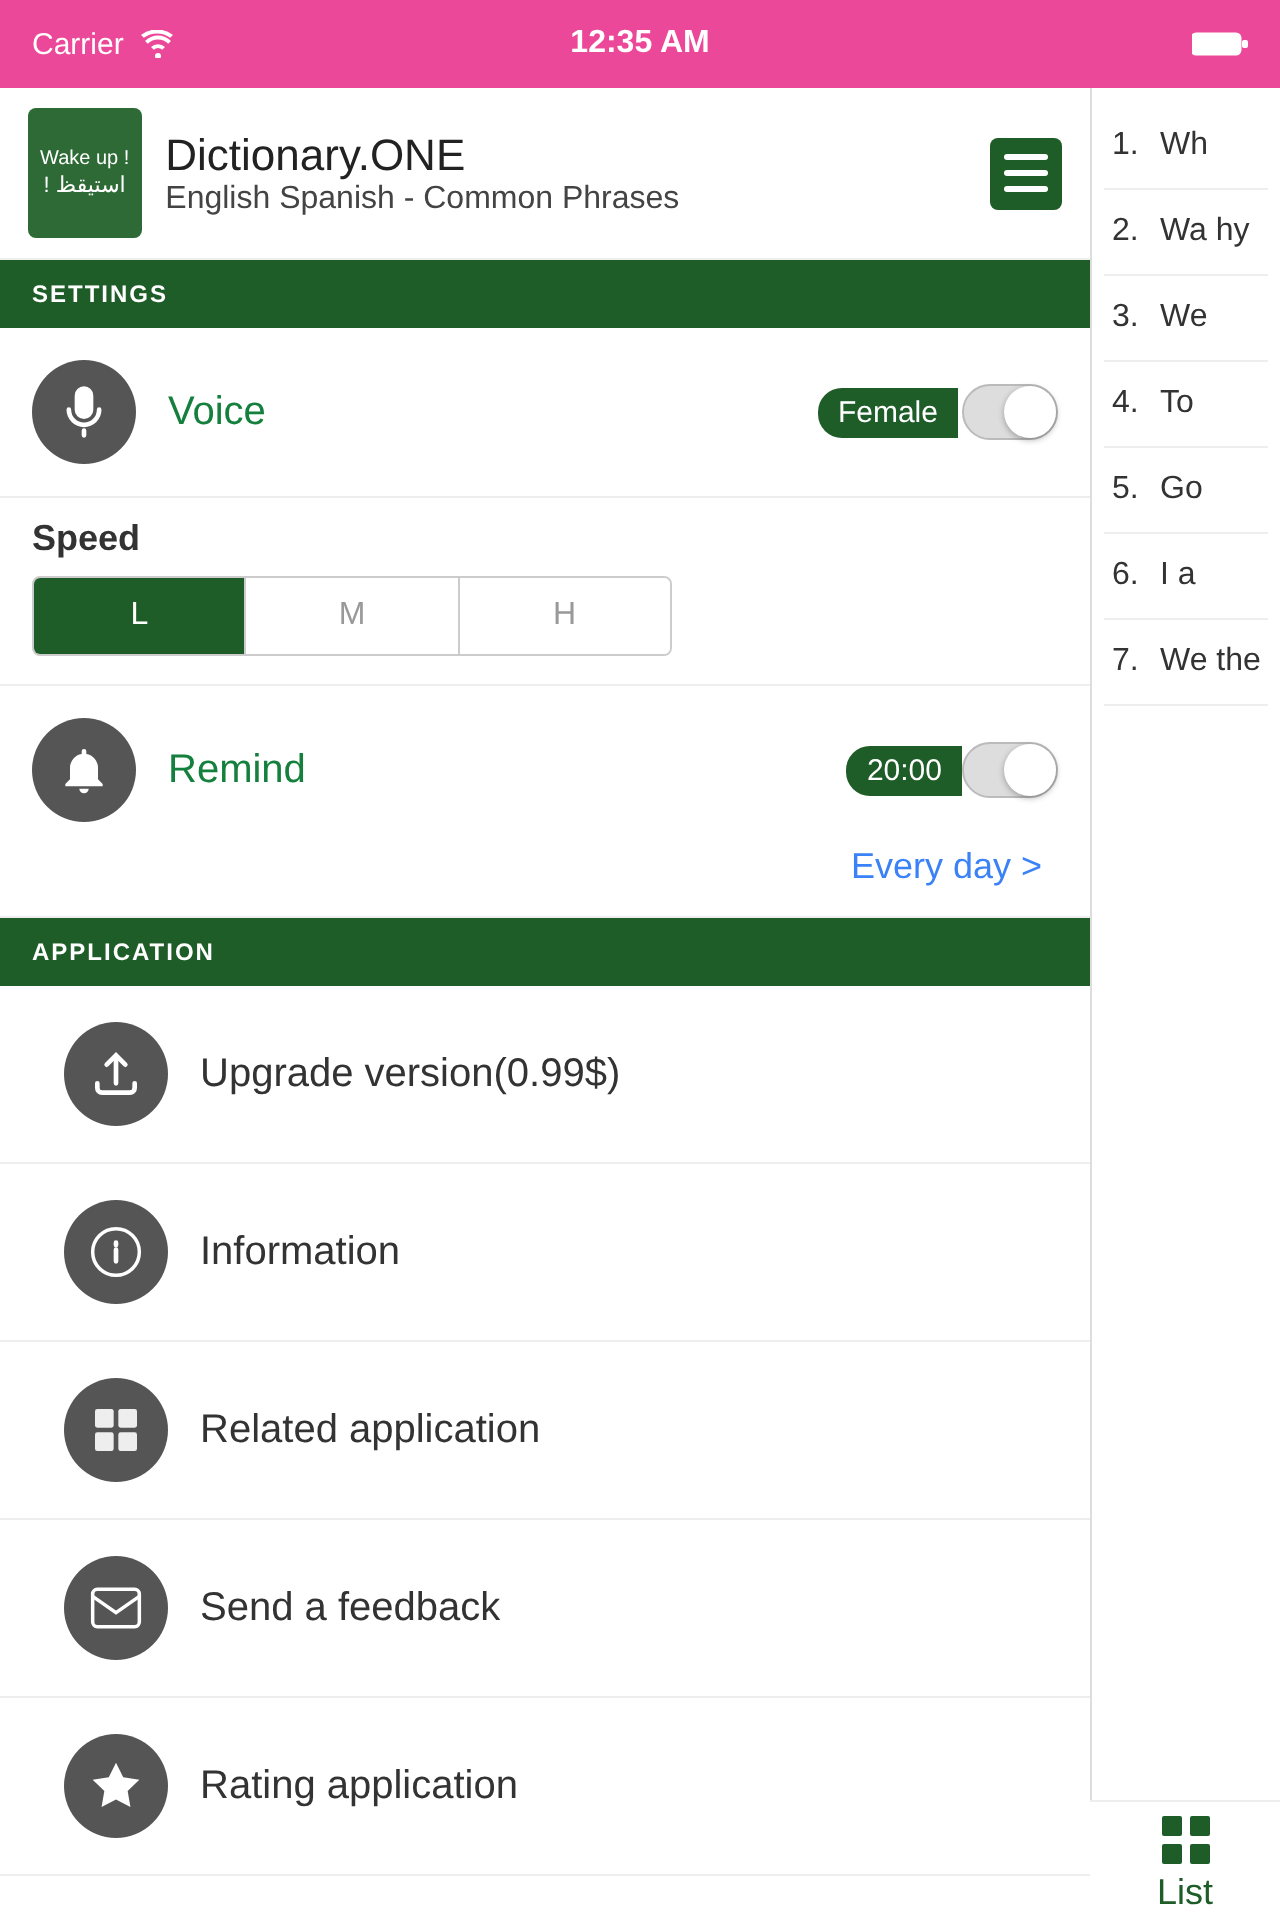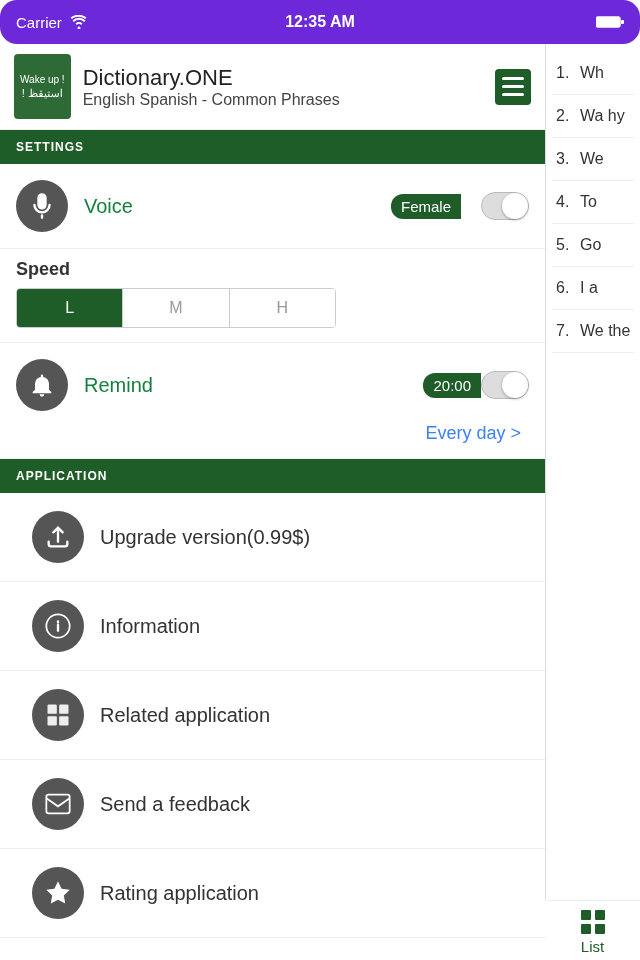--- a/index.html
+++ b/index.html
@@ -2,29 +2,28 @@
 <html><head>
   <meta charset="utf-8">
   <style>
     * { margin: 0; padding: 0; box-sizing: border-box; }
     body { width: 640px; height: 960px; font-family: -apple-system, 'Helvetica Neue', Arial, sans-serif; overflow: hidden; background: #fff; }
 
     
     .status-bar {
       width: 640px;
       height: 44px;
-      background: #6d28d9;
+      background: #ec4899;
       display: flex;
       align-items: center;
       justify-content: space-between;
       padding: 0 16px;
       color: #fff;
       font-size: 15px;
       font-weight: 500;
-      border-radius: 17px;
     }
     .status-left { display: flex; align-items: center; gap: 8px; }
     .status-center { position: absolute; left: 50%; transform: translateX(-50%); font-size: 16px; font-weight: 600; }
     .status-right { display: flex; align-items: center; gap: 6px; }
 
     
     .main-layout {
       display: flex;
       width: 640px;
       height: 916px;
@@ -100,21 +99,21 @@
       background: #555;
       display: flex;
       align-items: center;
       justify-content: center;
       flex-shrink: 0;
     }
     .setting-icon-circle svg { width: 28px; height: 28px; }
     .setting-label { font-size: 20px; color: #15803d; flex: 1; }
 
     
-    .toggle-wrap { display: flex; align-items: center; gap: 20px; }
+    .toggle-wrap { display: flex; align-items: center; gap: 2px; }
     .toggle-label-text { font-size: 15px; color: #fff; background: #1e5c28; padding: 4px 10px; border-radius: 12px 0 0 12px; }
     .toggle-switch {
       width: 48px; height: 28px;
       background: #ddd;
       border-radius: 14px;
       position: relative;
       border: 1px solid #bbb;
     }
     .toggle-knob {
       width: 26px; height: 26px;
@@ -205,21 +204,21 @@
       width: 95px;
       height: 60px;
       display: flex;
       flex-direction: column;
       align-items: center;
       justify-content: center;
       background: #fff;
       border-top: 1px solid #eee;
     }
     .list-icon-svg { width: 32px; height: 32px; }
-    .list-label { font-size: 15px; color: #1e5c28; }
+    .list-label { font-size: 18px; color: #1e5c28; }
   </style>
 </head>
 <body>
 
 <div class="status-bar">
   <div class="status-left">
     <span>Carrier</span>
     <svg width="18" height="14" viewBox="0 0 18 14" fill="white">
       <path d="M9 11.5a1.5 1.5 0 1 1 0 3 1.5 1.5 0 0 1 0-3zm-3.5-3a5 5 0 0 1 7 0l-1.4 1.4a3 3 0 0 0-4.2 0L5.5 8.5zm-3-3a9 9 0 0 1 13 0l-1.4 1.4a7 7 0 0 0-10.2 0L2.5 5.5zm-2-3A13 13 0 0 1 16.5 2.5l-1.4 1.4A11 11 0 0 0 1.9 3.9L.5 2.5z"></path>
     </svg>

